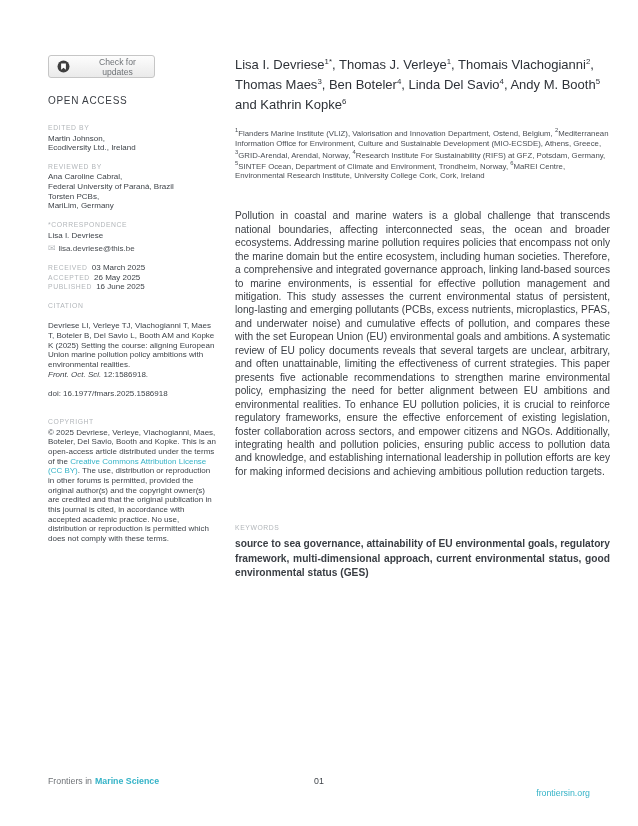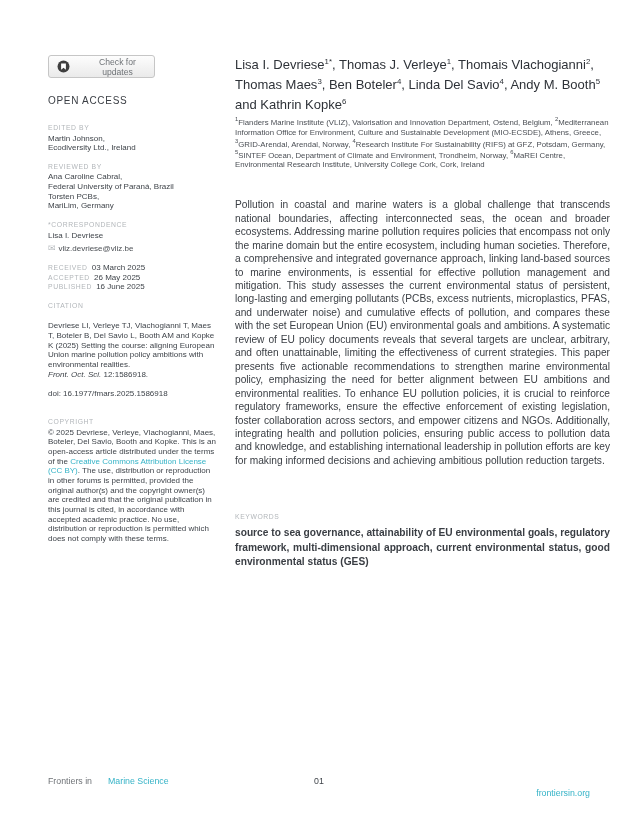--- a/index.html
+++ b/index.html
@@ -30,32 +30,32 @@
   .date-row { font-size:8px; line-height:1.2; color:#3f444a; }
   .block { display:block; }
   .teal { color:#35b3c7; text-decoration:none; cursor:pointer; }
 
   
   .main { width:375px; flex:none; }
   .title {
     margin:0 0 18px; font-weight:400; font-size:21.5px; line-height:1.3;
     letter-spacing:-0.2px; color:#2e3238; white-space:pre-line;
   }
-  .authors { margin:0 0 1px; font-size:13px; line-height:1.55; color:#2e3238; }
+  .authors { margin:0 0 12px; font-size:13px; line-height:1.55; color:#2e3238; }
   .authors sup { font-size:0.6em; }
   .affiliations { margin:0 0 28px; font-size:7.8px; line-height:1.26; color:#4a4e54; }
   .affiliations sup { font-size:0.75em; }
   .abstract { margin:0 0 46px; font-size:10.2px; line-height:1.32; text-align:justify; color:#3a3e44; }
   .keywords-label { font-size:6.8px; letter-spacing:0.6px; color:#b2b6ba; margin-bottom:6px; }
   .keywords { margin:0; font-size:10.2px; font-weight:bold; line-height:1.4; text-align:justify; color:#3a3e44; }
 
   
   .footer { position:absolute; left:48px; right:48px; top:776px; font-size:8.8px; color:#6f7377; }
   .f-left { position:absolute; left:0; top:0; }
-  .f-left .teal { margin-left:16px; }
+  .f-left .teal { margin-left:3px;font-weight:bold; }
   .f-center { display:block; text-align:center; color:#3f444a; }
   .f-right { position:absolute; right:0; top:0;margin-top:12px; }
 </style>
 </head>
 <body>
 
 <div class="page">
   <div class="content">
 
     <aside class="sidebar">
@@ -83,21 +83,21 @@
 Federal University of Paraná, Brazil
 Torsten PCBs,
 MariLim, Germany</div>
       </div>
 
       <div class="side-block">
         <span class="side-label">*CORRESPONDENCE</span>
         <div class="side-text">Lisa I. Devriese</div>
         <div class="email-row">
           <span class="envelope">✉</span>
-          <span>vliz.devriese@vliz.be</span>
+          <span>lisa.devriese@this.be</span>
         </div>
       </div>
 
       <div class="side-block">
           <div class="date-row"><span class="side-label inline">RECEIVED</span> 03 March 2025</div>
           <div class="date-row"><span class="side-label inline">ACCEPTED</span> 26 May 2025</div>
           <div class="date-row"><span class="side-label inline">PUBLISHED</span> 16 June 2025</div>
         </div>
 
       <div class="side-block">

